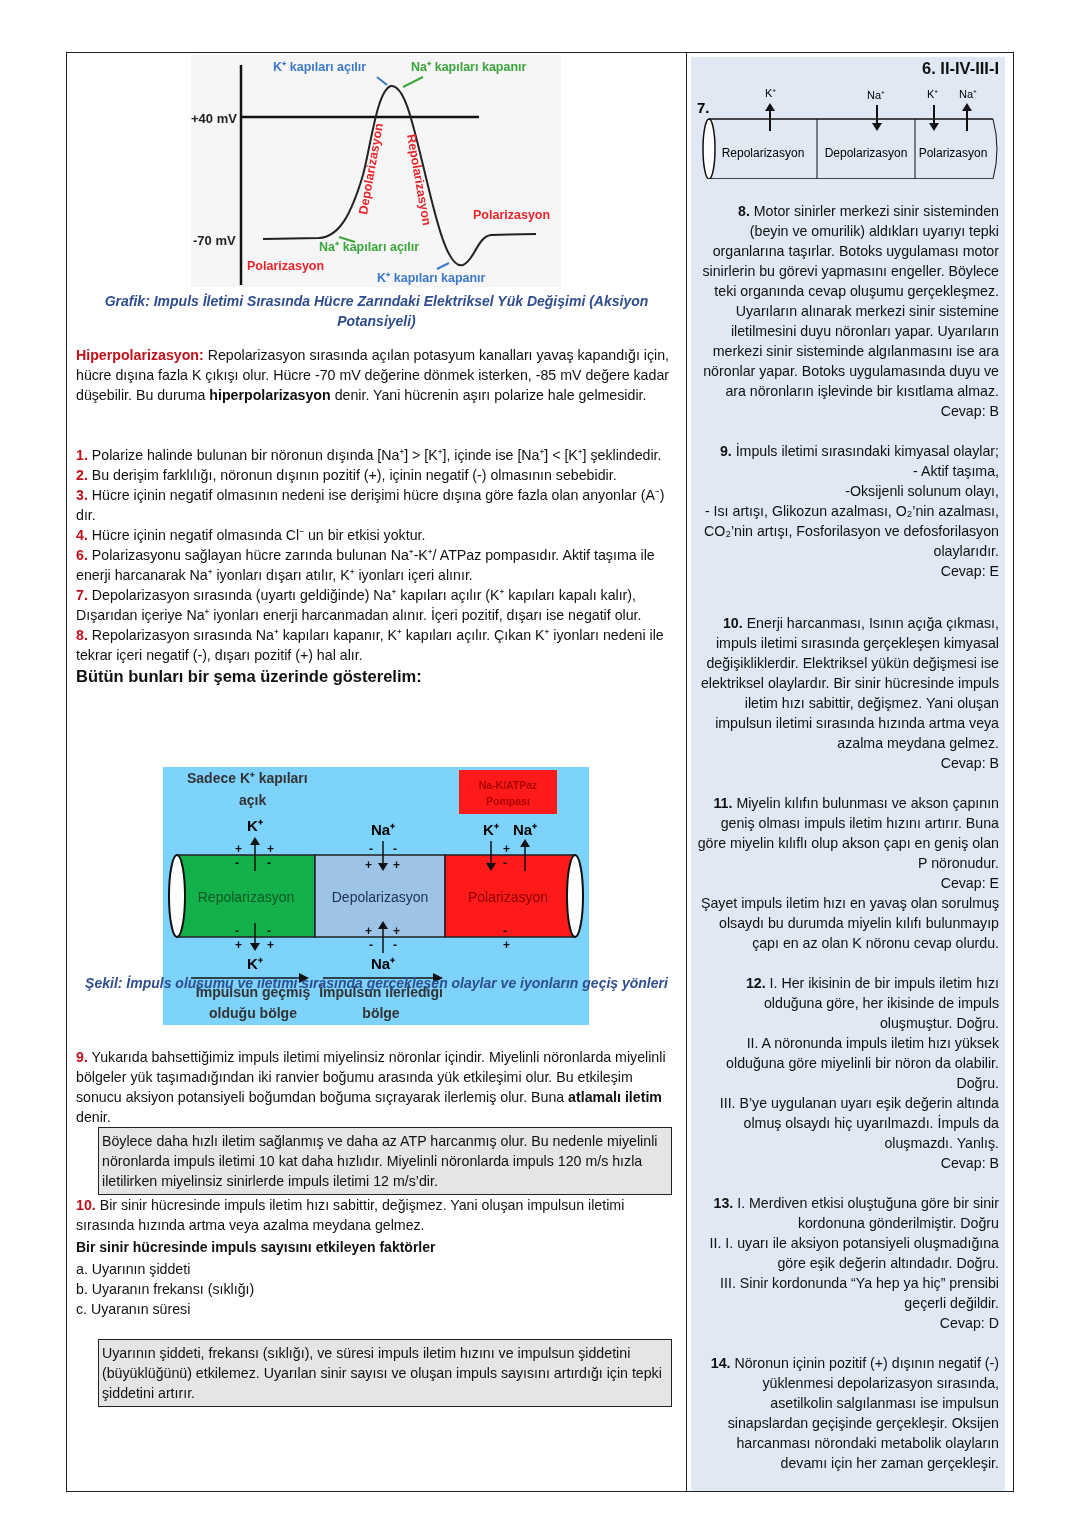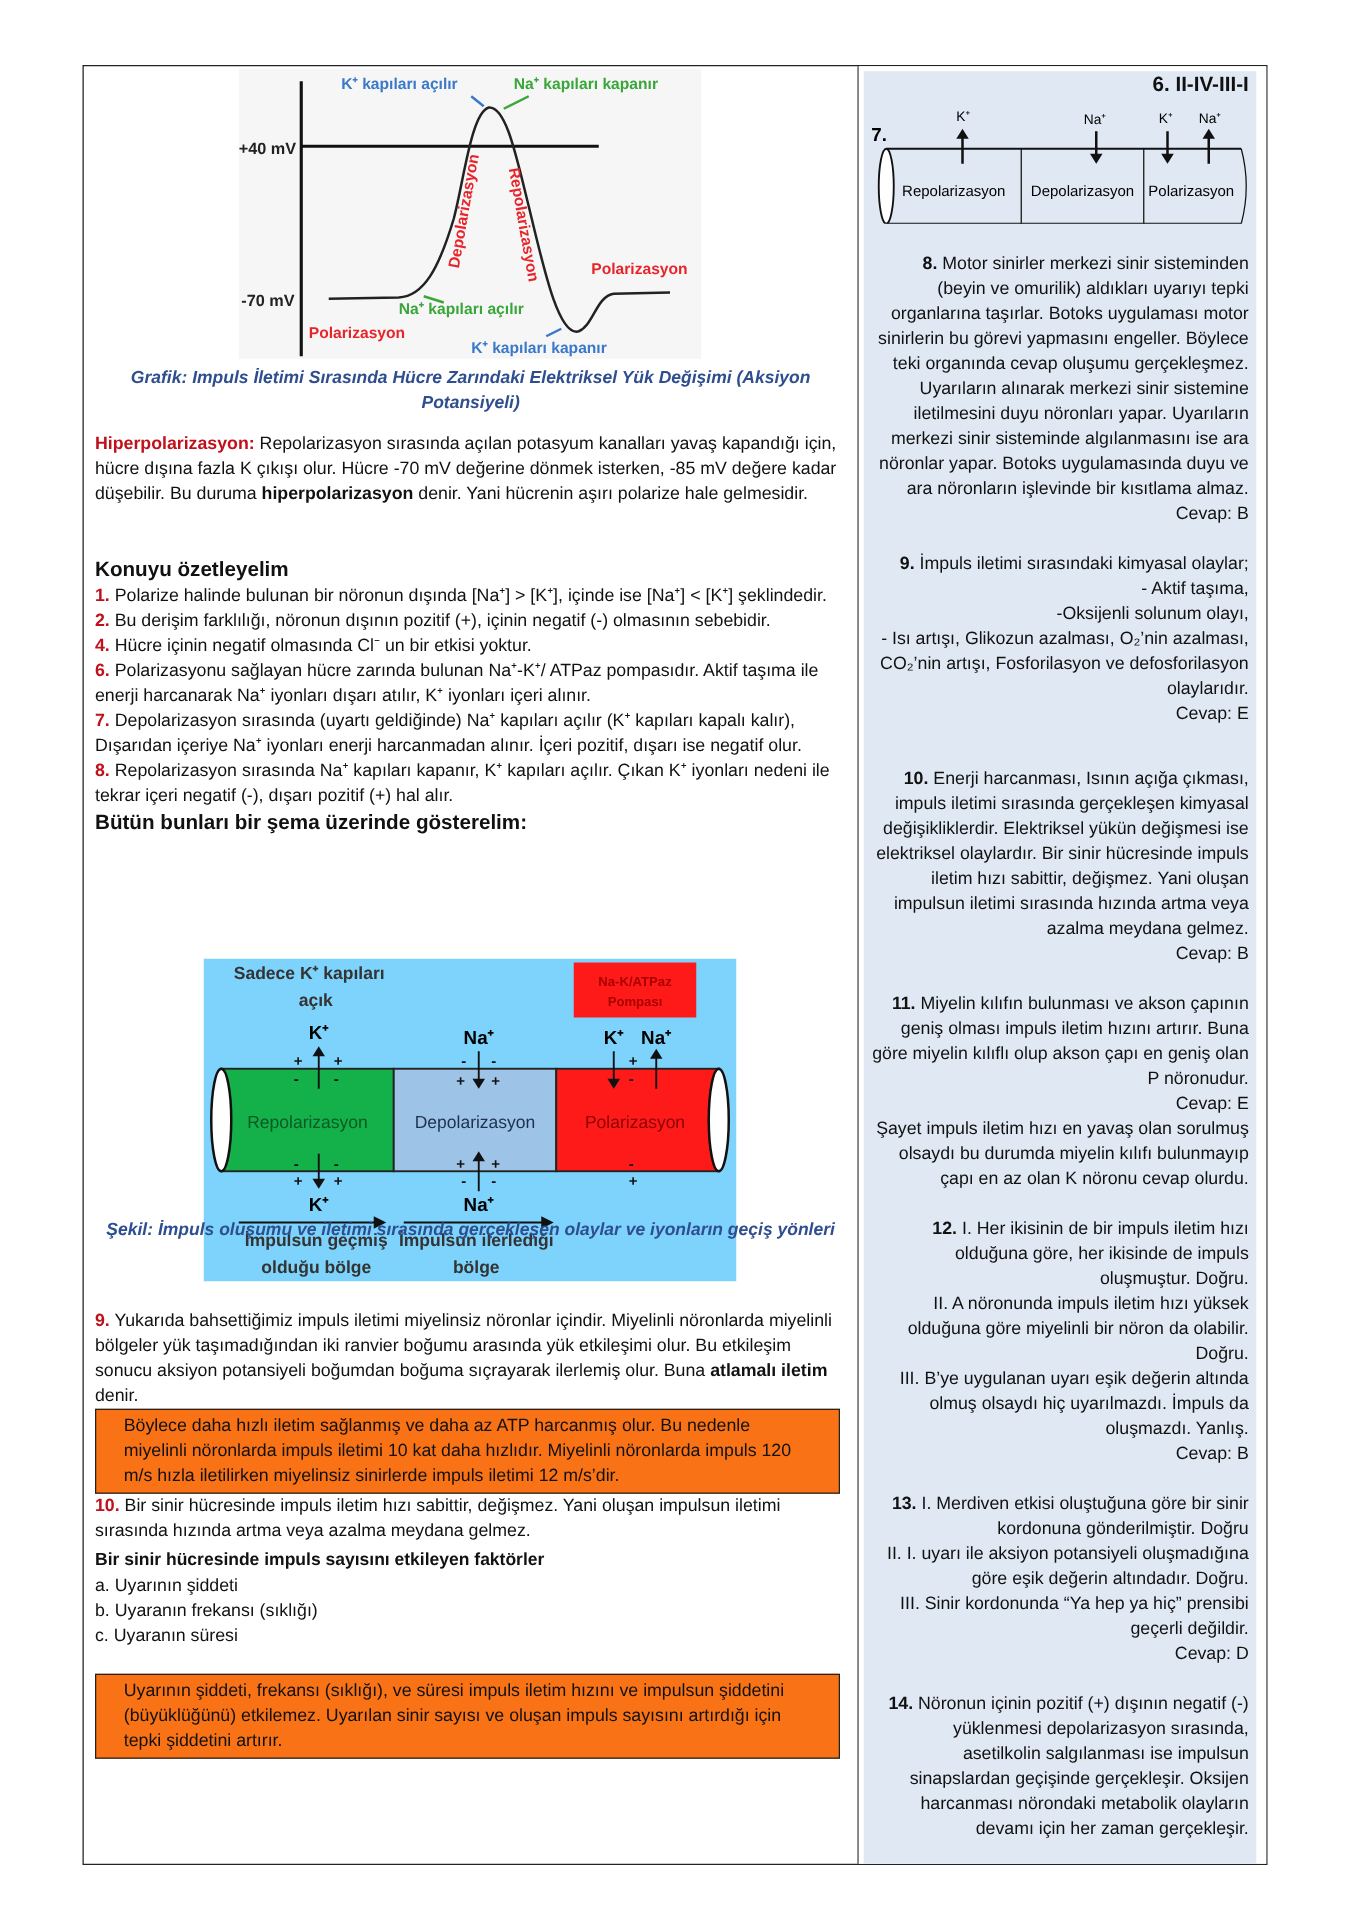--- a/index.html
+++ b/index.html
@@ -8,21 +8,21 @@
   .col-left { width: 620px; border-right: 1.5px solid #222; position: relative; box-sizing: border-box; }
   .col-right { flex: 1; position: relative; background: #ffffff; }
   .right-inner { position: absolute; left: 4px; top: 4px; right: 8px; bottom: 0; background: #dfe8f3; padding: 0 6px; box-sizing: border-box; text-align: right; }
   .txt { font-size: 14.2px; line-height: 20px; }
   .red { color: #c0101a; font-weight: bold; }
   .b { font-weight: bold; }
   .blk { position: absolute; left: 9px; right: 10px; }
   .caption { color: #2e4e8f; font-style: italic; font-weight: bold; text-align: center; font-size: 14px; line-height: 20px; }
   .h2 { font-size: 16.5px; font-weight: bold; line-height: 22px; }
   .h3 { font-size: 14px; font-weight: bold; line-height: 24px; }
-  .notebox { border: 1.5px solid #222; background: #f97316; padding: 3px 22px; box-sizing: border-box; }
+  .notebox { border: 1.5px solid #222; background: #e5e5e5; padding: 3px 3px; box-sizing: border-box; margin-left: 22px; }
   .r-item { font-size: 14.2px; line-height: 20px; margin-bottom: 20px; }
   .r-item .b { font-weight: bold; }
   .cevap { font-weight: normal; }
   .chart-img { position: absolute; left: 124px; top: 2px; width: 370px; height: 232px; background: #f6f6f6; }
   .schema-img { position: absolute; left: 96px; top: 714px; width: 426px; height: 258px; background: #7dd3fc; }
   svg text { font-family: "Liberation Sans", sans-serif; }
 </style>
 </head>
 <body>
 
@@ -52,24 +52,24 @@
       </svg>
     </div>
 
     <div class="blk caption" style="top:238px; left:30px; right:30px;">Grafik: Impuls İletimi Sırasında Hücre Zarındaki Elektriksel Yük Değişimi (Aksiyon Potansiyeli)</div>
 
     <div class="blk txt" style="top:292px;">
       <span class="red">Hiperpolarizasyon:</span><span> Repolarizasyon sırasında açılan potasyum kanalları yavaş kapandığı için, hücre dışına fazla K çıkışı olur. Hücre -70 mV değerine dönmek isterken, -85 mV değere kadar düşebilir. Bu duruma </span><span class="b">hiperpolarizasyon</span><span> denir. Yani hücrenin aşırı polarize hale gelmesidir.</span>
     </div>
 
     <div class="blk" style="top:392px;">
-      <div class="h2">Konuyu özetleyelim</div>
       <div class="txt" id="summary-list">
           <div><span class="red">1.</span><span> Polarize halinde bulunan bir nöronun dışında [Na⁺] &gt; [K⁺], içinde ise [Na⁺] &lt; [K⁺] şeklindedir.</span></div>
           <div><span class="red">2.</span><span> Bu derişim farklılığı, nöronun dışının pozitif (+), içinin negatif (-) olmasının sebebidir.</span></div>
+          <div><span class="red">3.</span><span> Hücre içinin negatif olmasının nedeni ise derişimi hücre dışına göre fazla olan anyonlar (A⁻) dır.</span></div>
           <div><span class="red">4.</span><span> Hücre içinin negatif olmasında Cl⁻ un bir etkisi yoktur.</span></div>
           <div><span class="red">6.</span><span> Polarizasyonu sağlayan hücre zarında bulunan Na⁺-K⁺/ ATPaz pompasıdır. Aktif taşıma ile enerji harcanarak Na⁺ iyonları dışarı atılır, K⁺ iyonları içeri alınır.</span></div>
           <div><span class="red">7.</span><span> Depolarizasyon sırasında (uyartı geldiğinde) Na⁺ kapıları açılır (K⁺ kapıları kapalı kalır), Dışarıdan içeriye Na⁺ iyonları enerji harcanmadan alınır. İçeri pozitif, dışarı ise negatif olur.</span></div>
           <div><span class="red">8.</span><span> Repolarizasyon sırasında Na⁺ kapıları kapanır, K⁺ kapıları açılır. Çıkan K⁺ iyonları nedeni ile tekrar içeri negatif (-), dışarı pozitif (+) hal alır.</span></div>
         </div>
       <div class="h2">Bütün bunları bir şema üzerinde gösterelim:</div>
     </div>
 
     <div class="schema-img">
       <svg width="426" height="258" viewBox="0 0 426 258">

